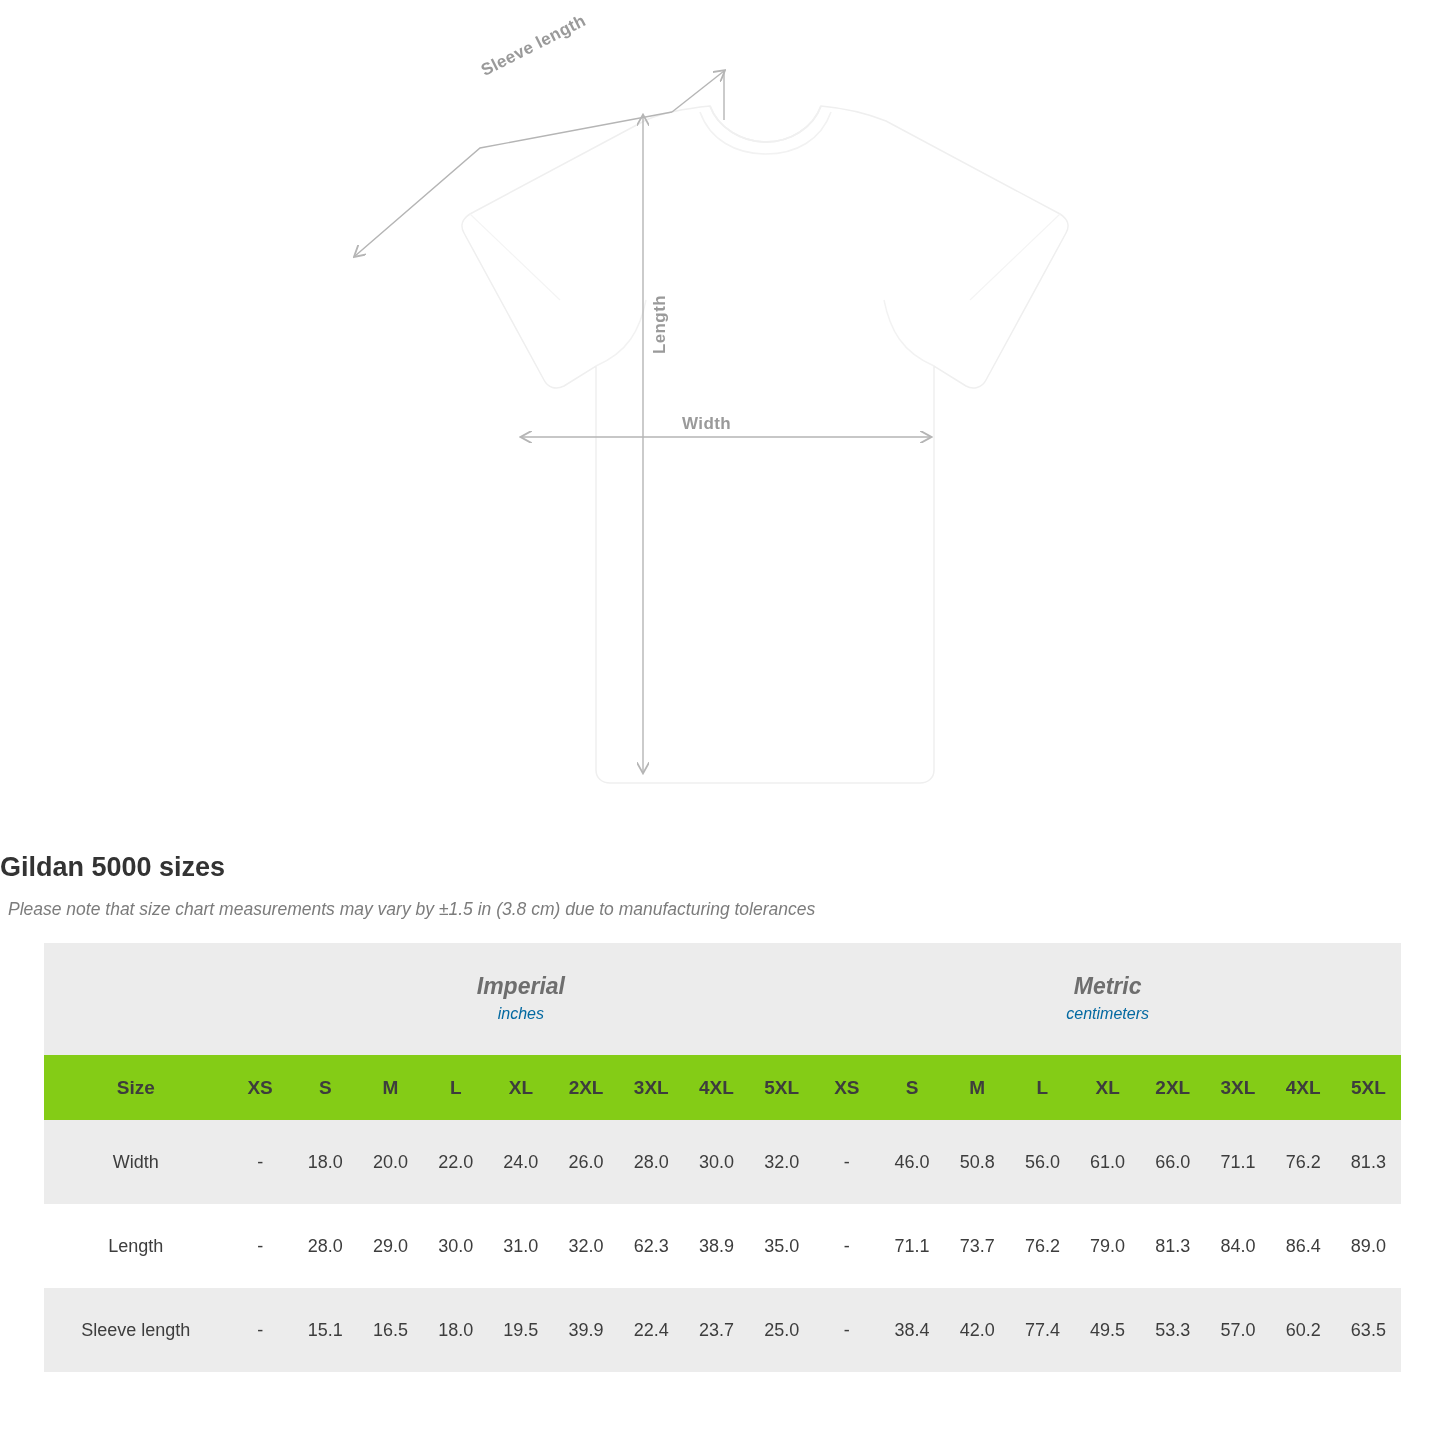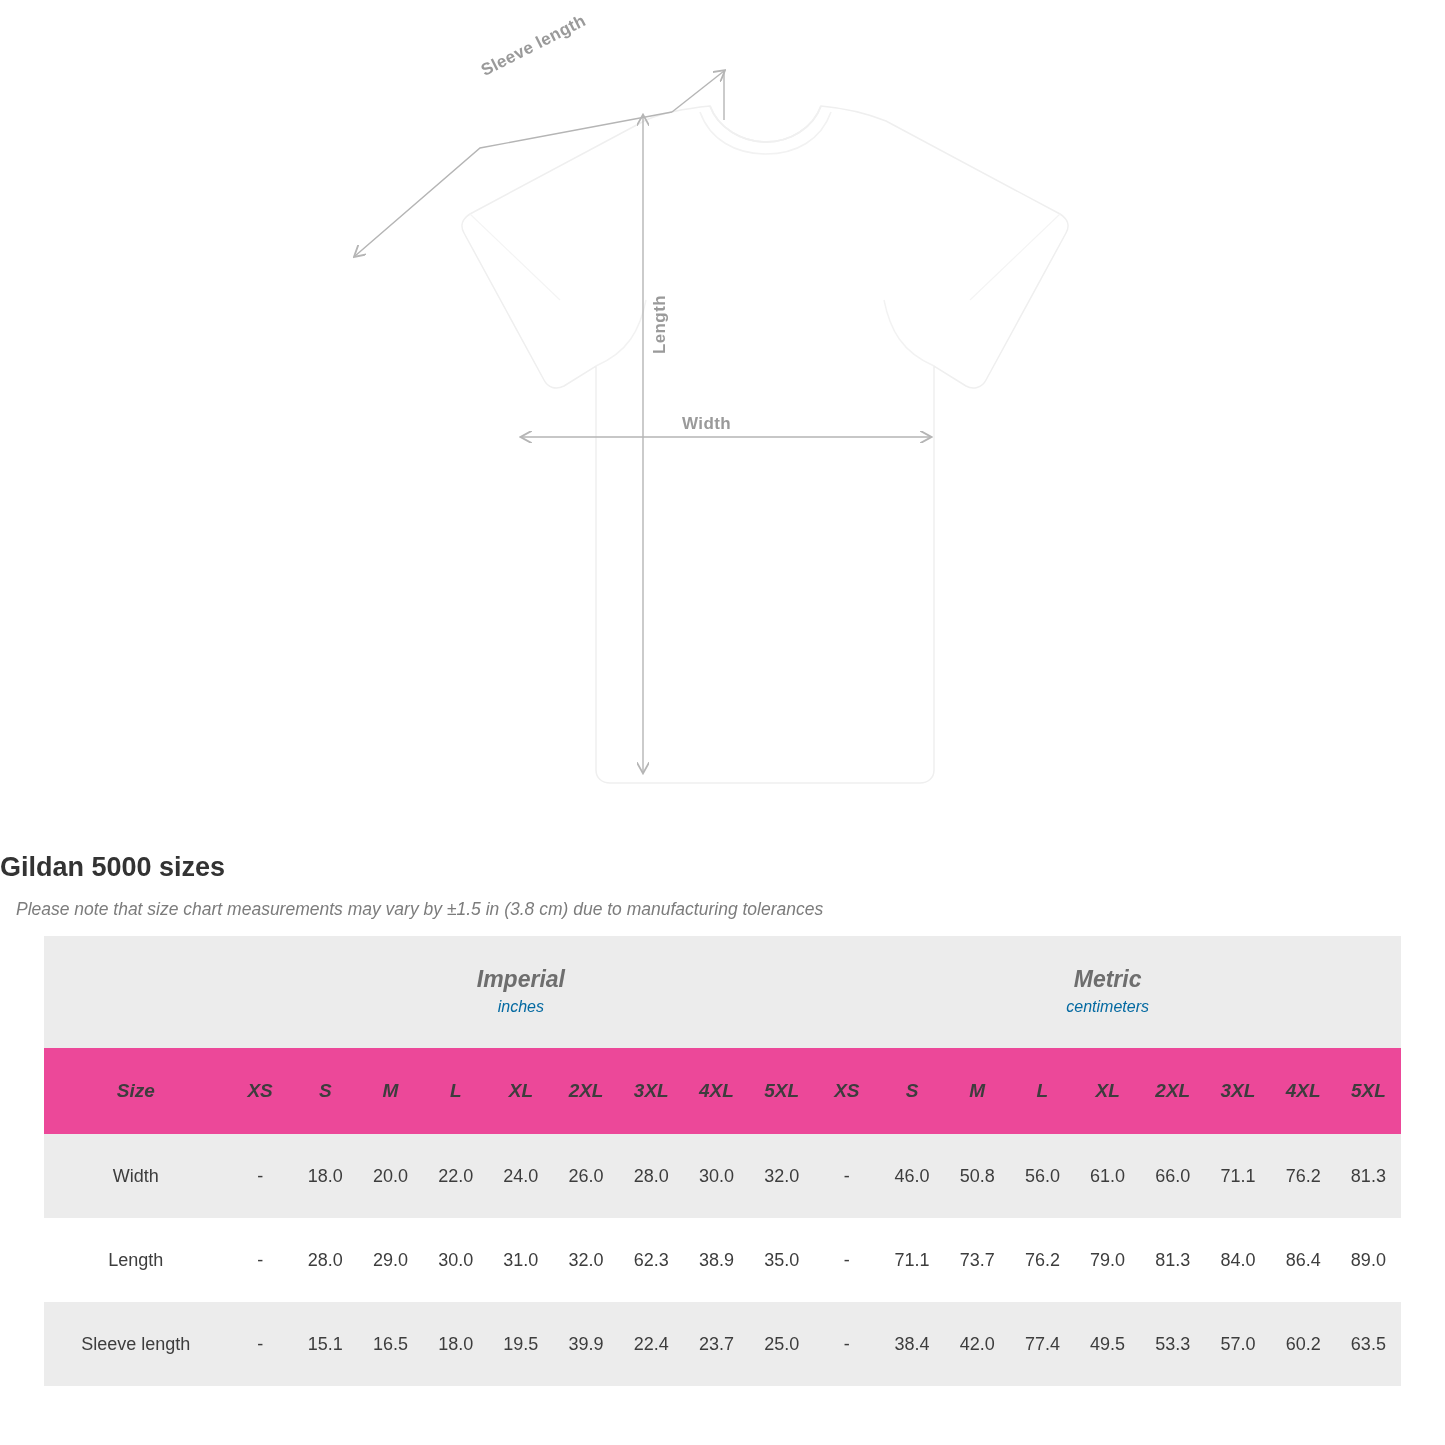--- a/index.html
+++ b/index.html
@@ -60,26 +60,26 @@
   .chart-title {
     font-size: 27px;
     font-weight: bold;
     color: #333333;
     margin: 0 0 16px 0;
   }
   .chart-note {
     font-size: 17.5px;
     font-style: italic;
     color: #7c7c7c;
-    margin: 16px;
+    margin: 8px;
   }
 
   
   .table-wrap {
-    margin: 12px 44px 0 44px;
+    margin: 23px 44px 0 44px;
   }
   table.size-table {
     border-collapse: collapse;
     width: 1357px;
     table-layout: fixed;
   }
   table.size-table td, table.size-table th {
     text-align: center;
     font-size: 18px;
     color: #3d3d3d;
@@ -99,26 +99,25 @@
     color: #6e6e6e;
     line-height: 1.25;
   }
   .unit-sub {
     font-size: 16px;
     font-style: italic;
     color: #0369a1;
     line-height: 1.6;
   }
   tr.row-head td {
-    background: #ec4899;
+    background: #84cc16;
     font-weight: bold;
     font-size: 19px;
     color: #3d3d3d;
-    height: 86px;
-    font-style: italic;
+    height: 65px;
   }
   tr.row-head td.rowlabel { font-size: 19px; }
   tr.shaded td { background: #ececec; }
   tr.plain td { background: #ffffff; }
   td.rowlabel {
     font-weight: bold;
     font-size: 19px;
   }
 </style>
 </head>

